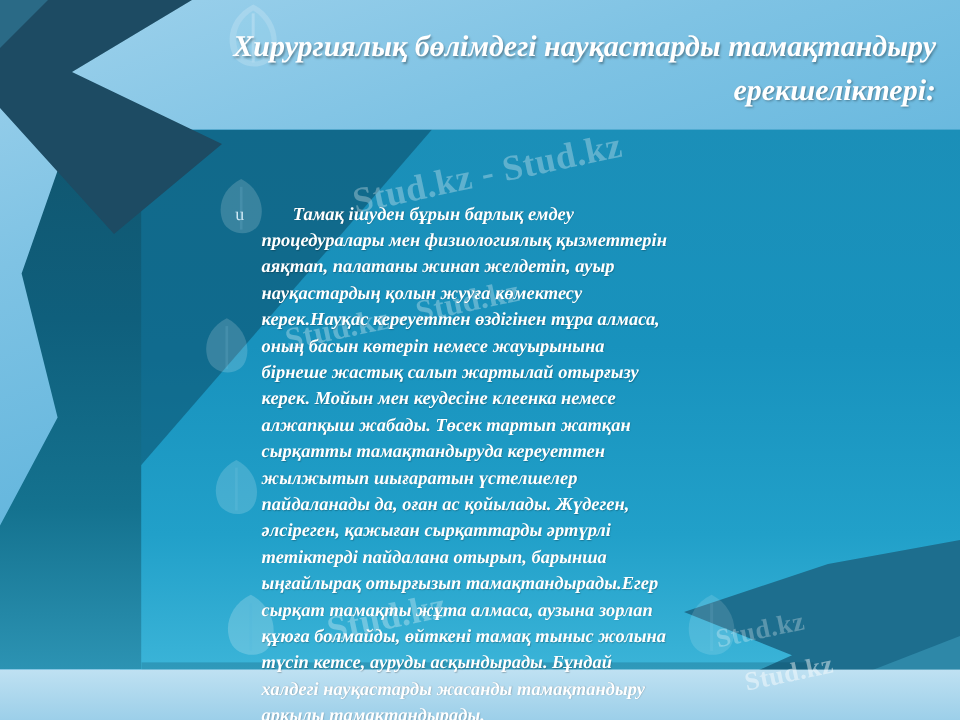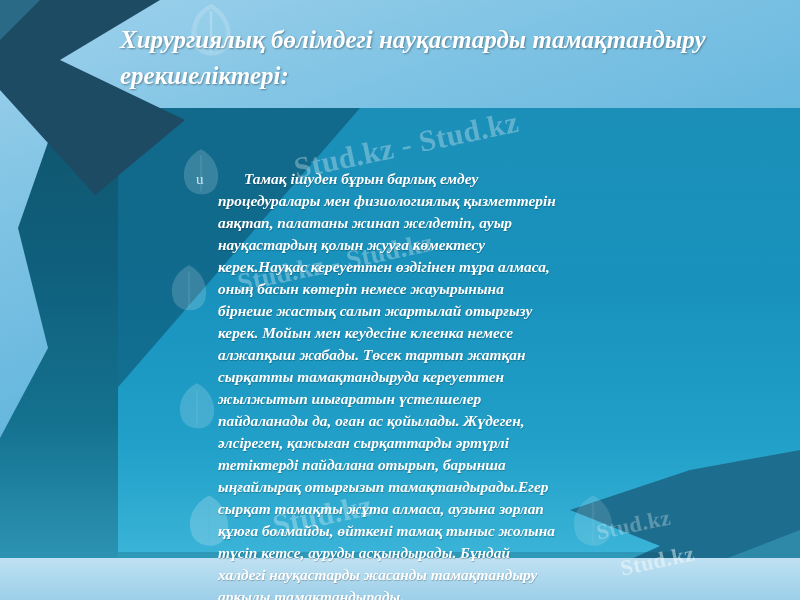--- a/index.html
+++ b/index.html
@@ -90,21 +90,21 @@
     width: 560px; height: 6px;
     background: rgba(10, 70, 96, 0.25);
   }
 
   
   .title {
     position: absolute;
     left: 120px;
     top: 22px;
     width: 660px;
-    text-align: left;
+    text-align: right;
     font-family: "Liberation Serif", serif;
     font-style: italic;
     font-weight: bold;
     font-size: 25px;
     line-height: 36px;
     color: #ffffff;
     text-shadow: 1px 1px 2px rgba(0,0,0,0.35);
   }
 
   

